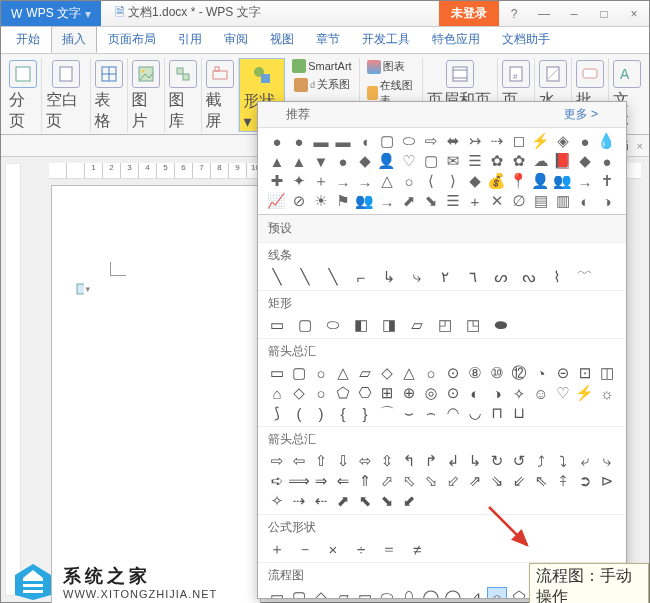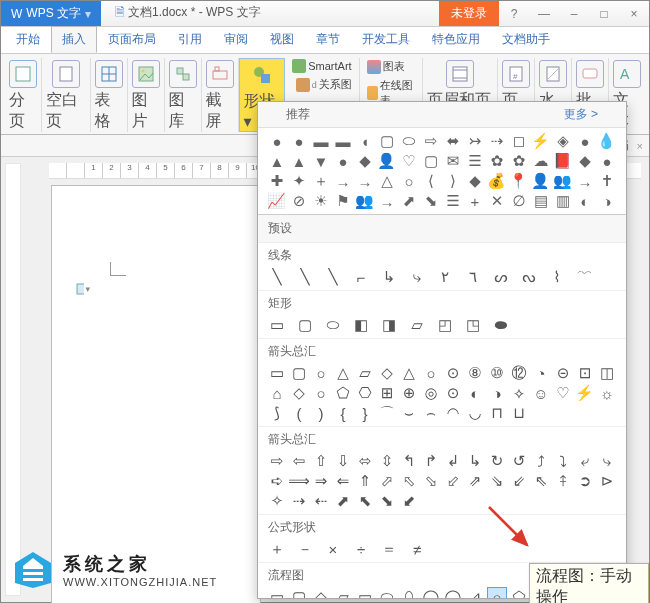--- a/index.html
+++ b/index.html
@@ -2,21 +2,21 @@
 <html><head>
 <meta charset="utf-8">
 <style>
 * { margin:0; padding:0; box-sizing:border-box; font-family:"Microsoft YaHei",Arial,sans-serif; -webkit-font-smoothing:antialiased; }
 html,body { width:650px; height:603px; overflow:hidden; background:#444; }
 .window { width:650px; height:603px; background:#fff; border:1px solid #888; position:relative; display:flex; flex-direction:column; }
 .titlebar { height:26px; background:linear-gradient(#fdfdfd,#f0f0f0); display:flex; align-items:center; font-size:12px; border-bottom:1px solid #ccc; }
 .titlebar .wps-brand { background:#2f7fd8; color:#fff; padding:0 10px; height:100%; display:flex; align-items:center; gap:4px; }
 .titlebar .docname { padding:0 14px; color:#555; }
 .titlebar .spacer { flex:1; }
-.titlebar .login { background:#f56b2d; color:#fff; padding:0 12px; height:100%; display:flex; align-items:center; }
+.titlebar .login { background:#f56b2d; color:#fff; padding:0 12px; height:100%; display:flex; align-items:center;font-weight:bold; }
 .titlebar .winbtn { width:30px; height:100%; display:flex; align-items:center; justify-content:center; color:#777; }
 .tabs { height:26px; display:flex; align-items:flex-end; font-size:12px; padding-left:4px; }
 .tab { padding:4px 10px; color:#3b6fb3; border:1px solid transparent; }
 .tab.active { background:#f6f6f6; border:1px solid #bbb; border-bottom:1px solid #f6f6f6; }
 .ribbon { height:82px; background:#f6f6f6; border-top:1px solid #ccc; border-bottom:1px solid #bbb; display:flex; padding:4px 4px 2px 4px; gap:0; position:relative; }
 .rg { display:flex; flex-direction:column; align-items:center; gap:2px; padding:0 4px; border-right:1px solid #ddd; font-size:11px; color:#444; }
 .rg.last { border-right:none; }
 .rg .bigicon { width:28px; height:28px; border:1px solid #aac; border-radius:3px; display:flex; align-items:center; justify-content:center; margin-top:2px; }
 .rg .lbl { font-size:16px; color:#555; }
 .rg.vert2 { flex-direction:column; gap:2px; justify-content:flex-start; }
@@ -34,21 +34,21 @@
 .shape-popup .rec-head .more { color:#4a82c3; }
 .shape-popup .grid { display:grid; grid-template-columns:repeat(16,20px); gap:2px 2px; padding:4px 10px; }
 .shape-popup .grid.thin { grid-template-columns:repeat(12,26px); }
 .shape-popup .sh { width:18px; height:18px; display:flex; align-items:center; justify-content:center; color:#555; font-size:15px; }
 .shape-popup .sh.fill{ color:#666; }
 .shape-popup .sh.sel { background:#cde6ff; outline:1px solid #5aa3e8; }
 .shape-popup .cat { padding:4px 10px 0 10px; color:#666; border-top:1px solid #eee; }
 .shape-popup .cat.first { border-top:1px solid #ccc; background:#f7f7f7; padding:5px 10px; }
 .scroll { overflow-y:auto; flex:1; }
 .tooltip { position:absolute; font-size:16px; background:#fffef2; border:1px solid #b8b28a; padding:2px 6px; color:#333; box-shadow:1px 1px 3px rgba(0,0,0,.2); }
-.watermark { position:absolute; left:10px; bottom:12px; display:flex; align-items:center; gap:8px; z-index:50; }
+.watermark { position:absolute; left:10px; bottom:0; display:flex; align-items:center; gap:8px; z-index:50; }
 .watermark .logo { width:44px; height:40px; }
 .watermark .t1 { font-size:18px; font-weight:700; color:#222; letter-spacing:4px; }
 .watermark .t2 { font-size:11px; color:#444; letter-spacing:1px; }
 .arrow { position:absolute; z-index:60; }
 .ruler-ticks { display:flex; height:100%; }
 .ruler-ticks span { width:18px; border-right:1px solid #ccc; text-align:center; font-size:8px; color:#666; }
 svg { display:block; }
 </style>
 </head>
 <body>
@@ -156,21 +156,21 @@
       </div>
     <div class="rg" style="background:#fde047;border:1px solid #9cc2e8">
         <div class="bigicon" style="border:none">
           <svg width="22" height="22">
             <circle cx="8" cy="8" r="5" fill="#8fb958"></circle>
             <rect x="10" y="10" width="9" height="9" fill="#6aa0d8"></rect>
           </svg>
         </div>
         <span class="lbl"><span>形状</span> <span>▾</span></span>
       </div>
-    <div class="rg vert2" style="align-items:flex-end">
+    <div class="rg vert2" style="align-items:center">
       <div class="mini">
           <span class="ic" style="background:#7ab56a"></span>
           <span>SmartArt</span>
         </div>
       <div class="mini">
           <span class="ic" style="background:#d89a5a"></span>
           <span style="font-size:9px;color:#888">d</span>
           <span>关系图</span>
         </div>
     </div>

